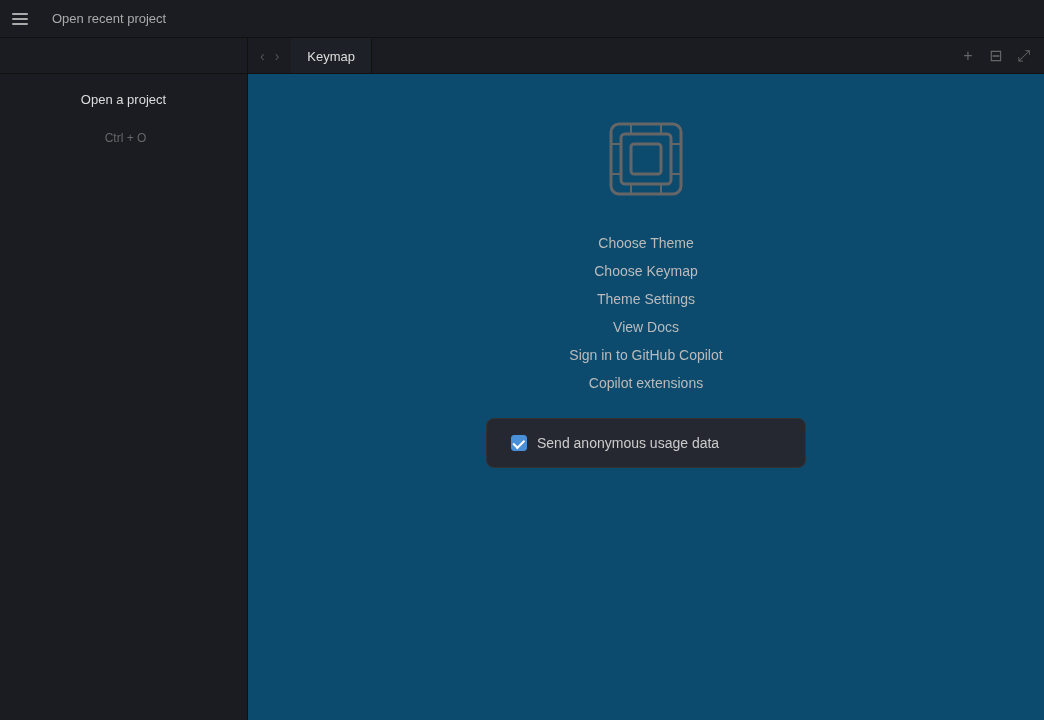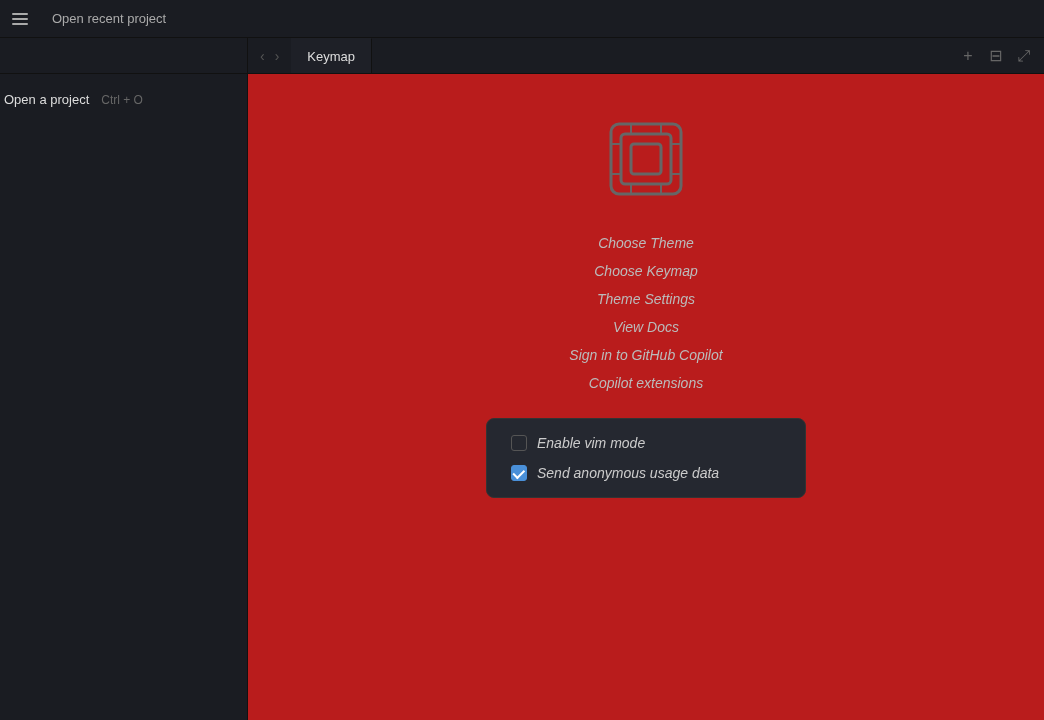--- a/index.html
+++ b/index.html
@@ -103,21 +103,22 @@
       border-right: 1px solid #111;
       padding: 12px 0;
     }
     .sidebar-item {
       padding: 6px 4px;
       font-size: 13px;
       color: #bbb;
       cursor: pointer;
       display: flex;
       align-items: center;
-      gap: 8px;
+      gap: 24px;
+      flex-direction: column;
     }
     .open-project-label {
       font-size: 13px;
       color: #ddd;
     }
     .open-project-shortcut {
       font-size: 12px;
       color: #666;
       margin-left: 4px;
     }
@@ -164,24 +165,23 @@
       height: 24px;
       display: flex;
       align-items: center;
       justify-content: center;
       border-radius: 3px;
     }
 
     
     .content {
       flex: 1;
-      background: #b91c1c;
-      display: flex;
-      flex-direction: column;
-      font-style: italic;
+      background: #0c4a6e;
+      display: flex;
+      flex-direction: column;
     }
     .content-inner {
       flex: 1;
       display: flex;
       flex-direction: column;
       align-items: center;
       justify-content: flex-start;
       padding-top: 40px;
       overflow-y: auto;
     }
@@ -325,24 +325,20 @@
         <span class="menu-link">Choose Theme</span>
         <span class="menu-link">Choose Keymap</span>
         <span class="menu-link">Theme Settings</span>
         <span class="menu-link">View Docs</span>
         <span class="menu-link">Sign in to GitHub Copilot</span>
         <span class="menu-link">Copilot extensions</span>
       </div>
 
       <div class="checkbox-panel">
         <div class="checkbox-row">
-          <div class="checkbox"></div>
-          <span>Enable vim mode</span>
-        </div>
-        <div class="checkbox-row">
           <div class="checkbox checked"></div>
           <span>Send anonymous usage data</span>
         </div>
       </div>
 
     </div>
   </div>
 </div>
 
 </body></html>

